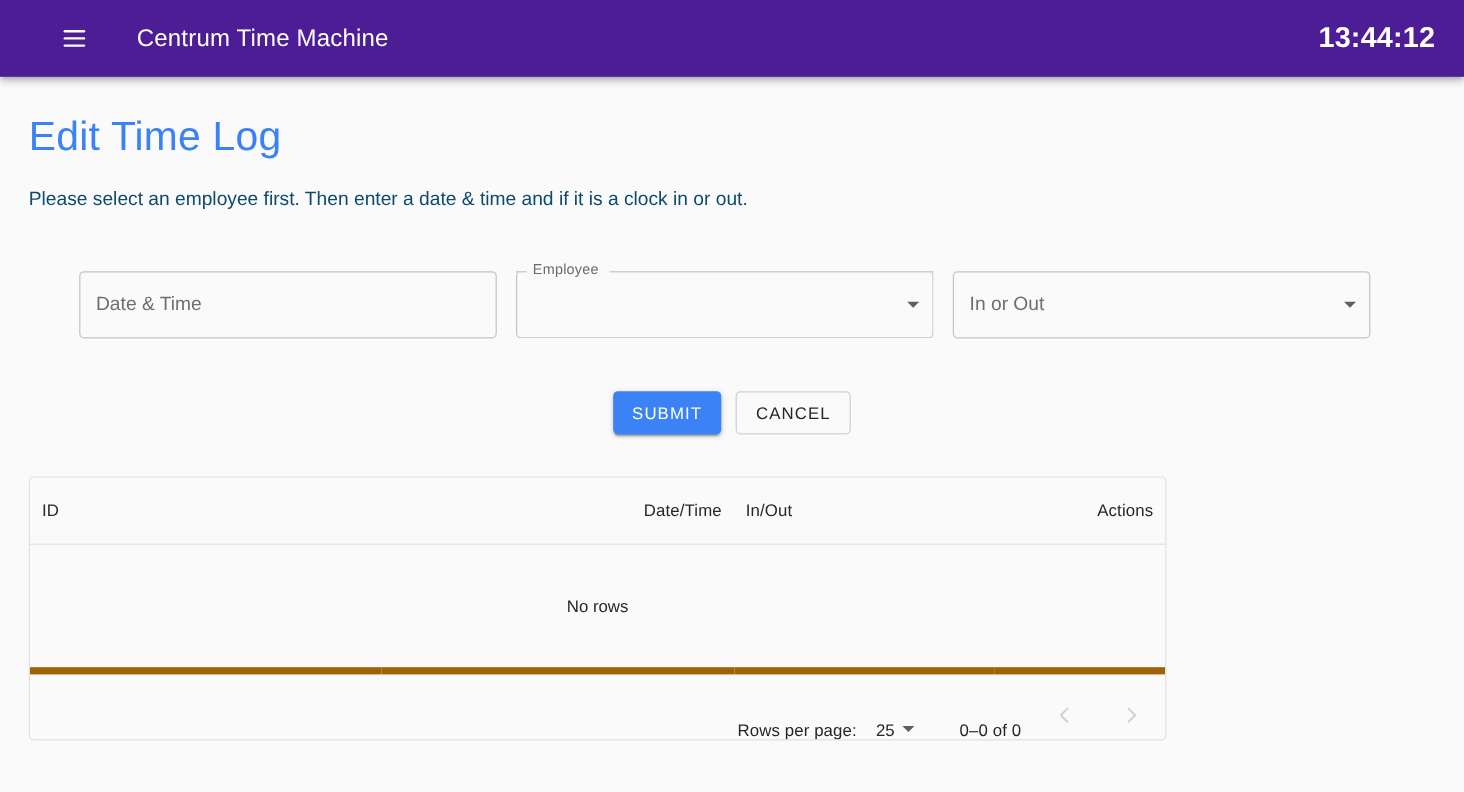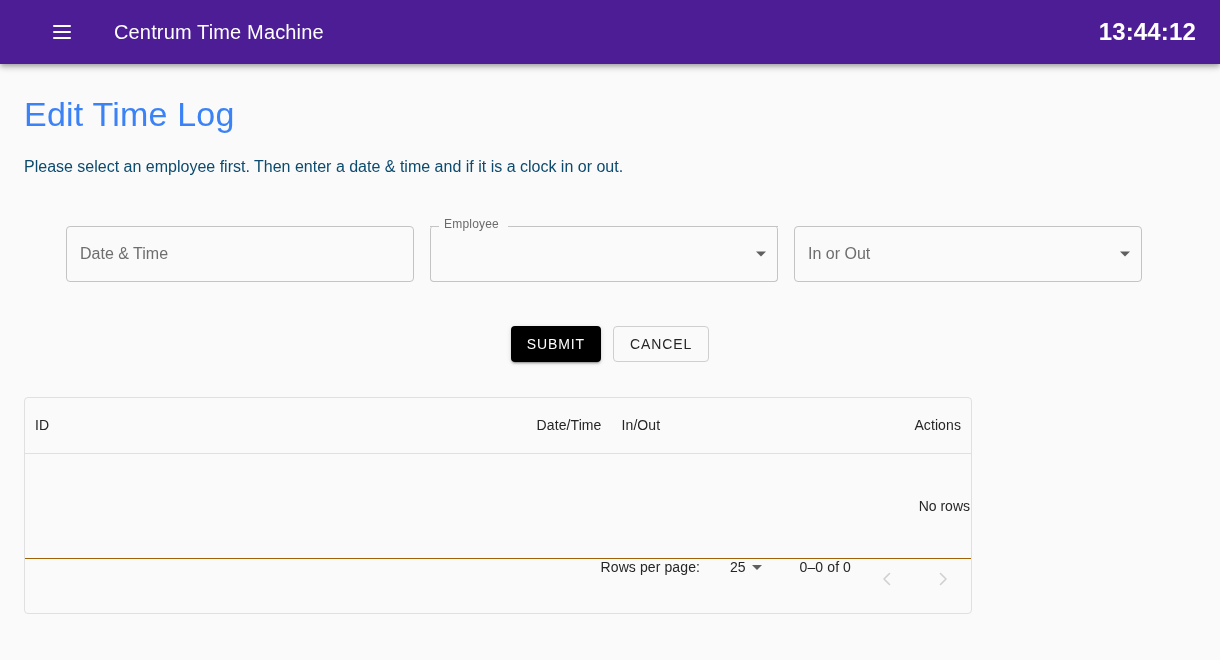--- a/index.html
+++ b/index.html
@@ -162,21 +162,21 @@
     padding: 0 16px;
     height: 36px;
     min-width: 64px;
     border-radius: 4px;
     cursor: pointer;
     display: inline-flex;
     align-items: center;
     justify-content: center;
   }
   .btn-submit {
-    background: #000000;
+    background: #3b82f6;
     color: #ffffff;
     border: none;
     box-shadow: 0 3px 1px -2px rgba(0,0,0,.2), 0 2px 2px 0 rgba(0,0,0,.14), 0 1px 5px 0 rgba(0,0,0,.12);
   }
   .btn-cancel {
     background: transparent;
     color: #262626;
     border: 1px solid #cfcfcf;
   }
 
@@ -200,44 +200,43 @@
     border-bottom: 1px solid #e0e0e0;
     letter-spacing: .1px;
   }
   thead th.col-id      { width: 31%; padding-left: 10px; }
   thead th.col-dt      { width: 31%; text-align: right; }
   thead th.col-io      { width: 23%; }
   thead th.col-actions { width: 15%; text-align: right; padding-right: 10px; }
 
   .no-rows-cell {
     height: 105px;
-    text-align: right;
+    text-align: center;
     font-size: 14px;
     color: #262626;
-    border-bottom: 1px solid #a16207;
+    border-bottom: 6px solid #a16207;
     vertical-align: middle;
   }
 
   
   .pagination {
     height: 54px;
     display: flex;
-    align-items: flex-start;
+    align-items: flex-end;
     justify-content: flex-end;
     padding-right: 8px;
     gap: 16px;
     font-size: 14px;
     color: #262626;
   }
   .rpp-label { letter-spacing: .1px; }
   .rpp-select {
     display: inline-flex;
     align-items: center;
     gap: 6px;
-    margin-left: 14px;
     margin-right: 22px;
     cursor: pointer;
   }
   .rpp-value { font-size: 14px; color: #262626; }
   .rpp-caret {
     width: 0; height: 0;
     border-left: 5px solid transparent;
     border-right: 5px solid transparent;
     border-top: 5px solid #5f5f5f;
   }

